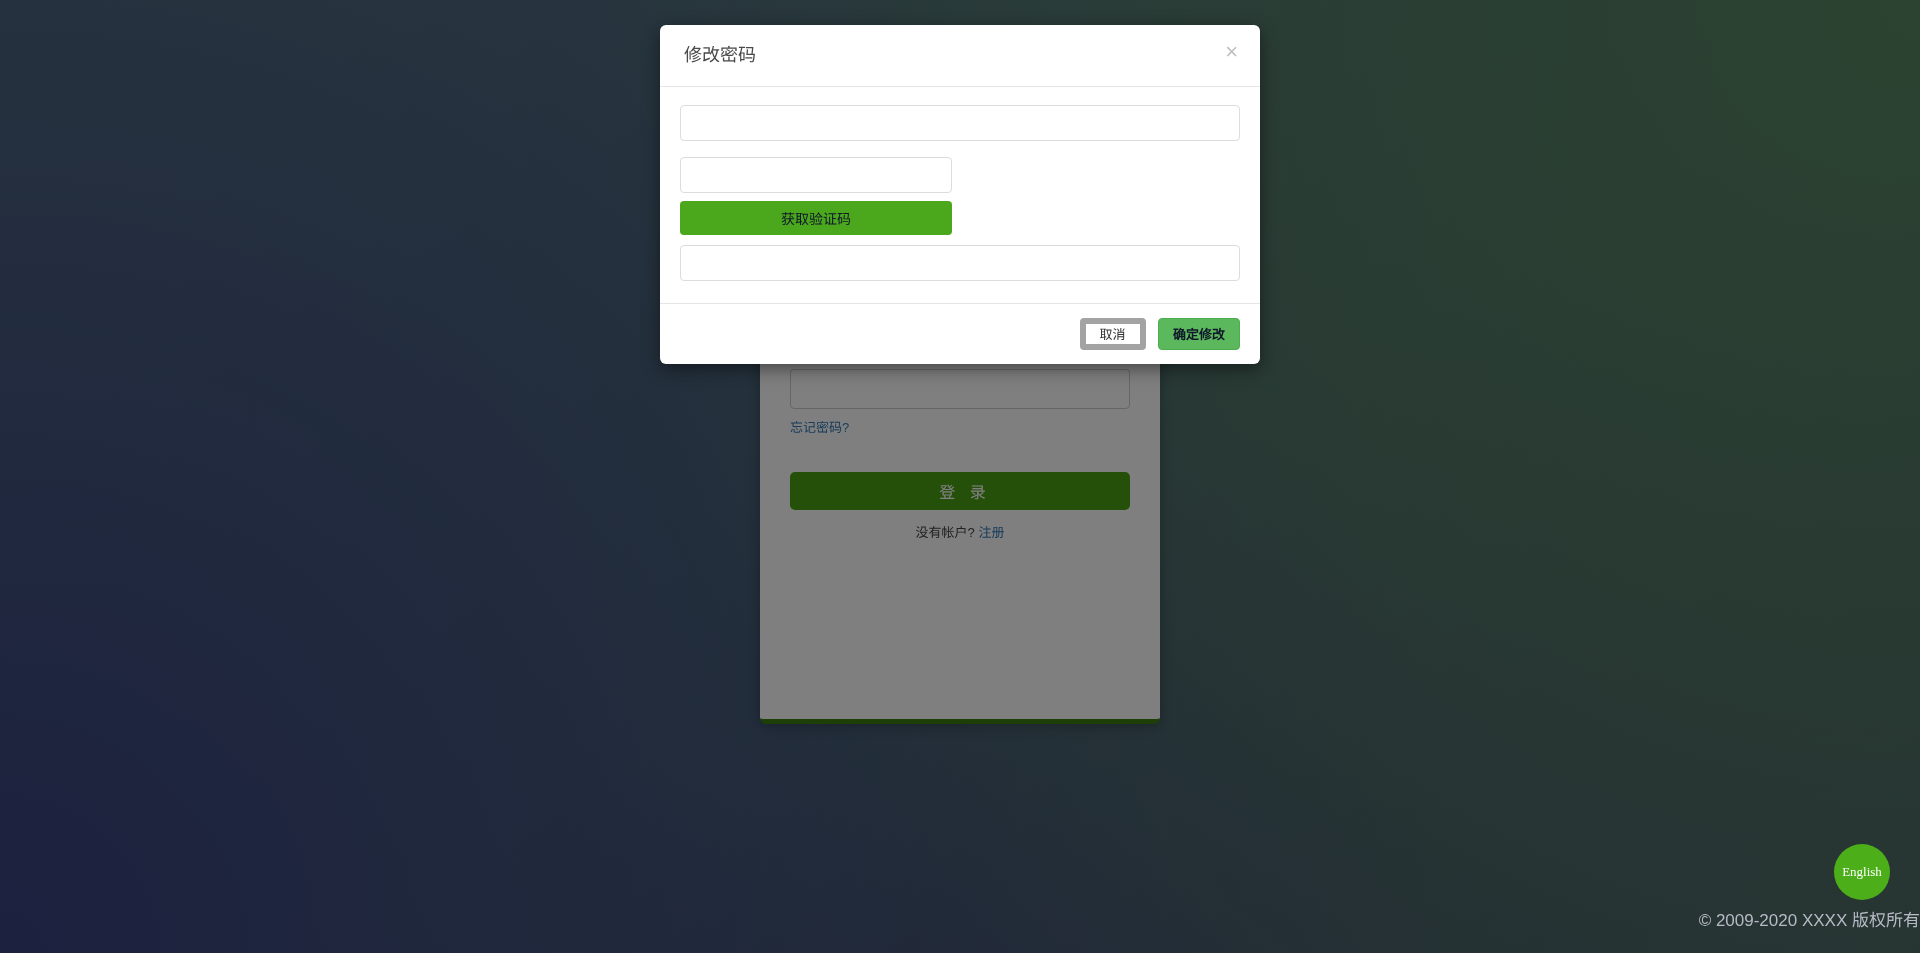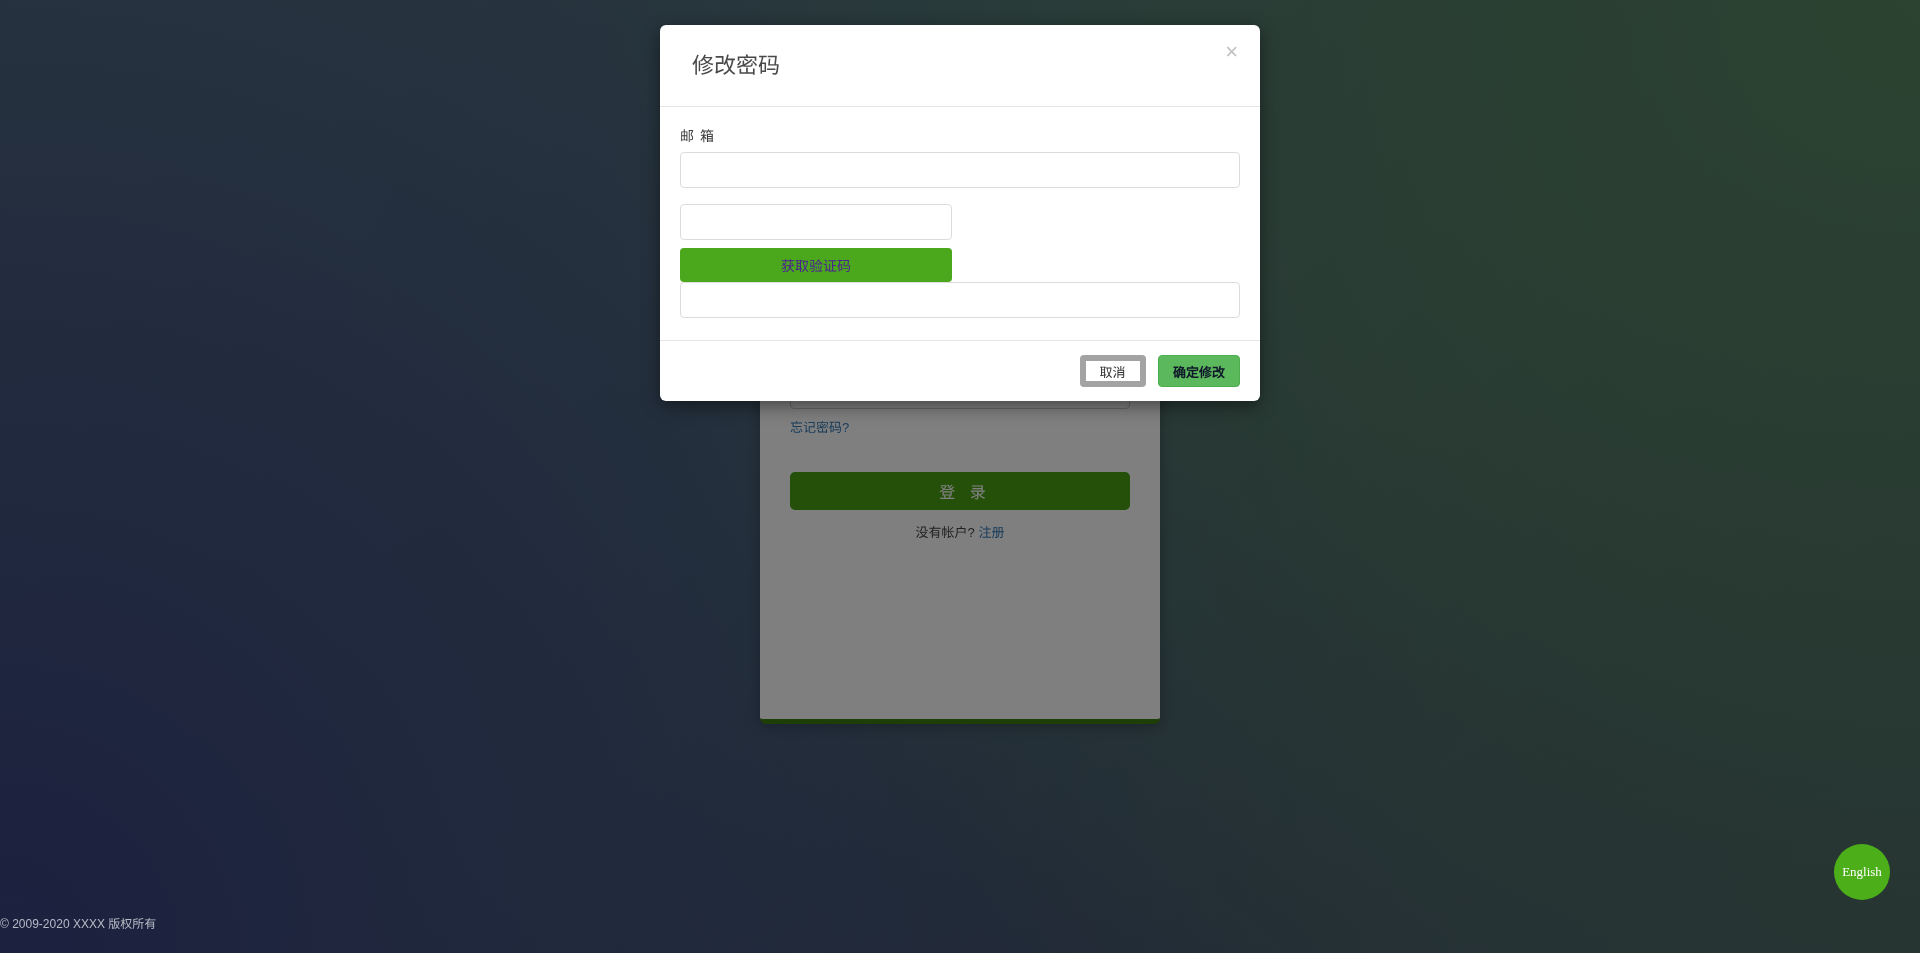--- a/index.html
+++ b/index.html
@@ -108,24 +108,24 @@
     background: #ffffff;
     border-radius: 6px;
     box-shadow: 0 5px 18px rgba(0,0,0,0.45);
   }
   #modal-header {
     position: relative;
     padding: 16px 20px 15px 20px;
     border-bottom: 1px solid #e5e5e5;
   }
   #modal-title {
-    font-size: 22px;
+    font-size: 18px;
     color: #4a4a4a;
     font-weight: normal;
-    margin: 12px;
+    margin: 4px;
     line-height: 1.2;
   }
   #modal-close {
     position: absolute;
     right: 18px;
     top: 12px;
     font-size: 22px;
     line-height: 1;
     color: #bfbfbf;
     background: none;
@@ -155,27 +155,28 @@
     outline: none;
     display: block;
     font-family: inherit;
   }
   #email-input { width: 100%; margin-bottom: 16px; }
   #code-input  { width: 272px; margin-bottom: 8px; }
   #get-code-btn {
     width: 272px;
     height: 34px;
     background: #4ba81d;
-    color: #4c1d95;
-    border: none;
-    border-radius: 4px;
-    font-size: 14px;
-    cursor: pointer;
-    font-family: inherit;
-    display: block;
+    color: #0f172a;
+    border: none;
+    border-radius: 4px;
+    font-size: 14px;
+    cursor: pointer;
+    font-family: inherit;
+    display: block;
+    margin-bottom: 10px;
   }
   #newpw-input { width: 100%; }
   #modal-footer {
     border-top: 1px solid #e5e5e5;
     padding: 14px 20px;
     text-align: right;
   }
   .ft-btn {
     display: inline-block;
     height: 32px;
@@ -198,22 +199,22 @@
     color: #0f172a;
     font-weight: bold;
   }
 
   
   #footer {
     position: absolute;
     left: 0;
     right: 0;
     bottom: 22px;
-    text-align: left;
-    font-size: 12px;
+    text-align: right;
+    font-size: 17px;
     color: #b6bac6;
   }
   #lang-toggle {
     position: absolute;
     right: 30px;
     bottom: 53px;
     width: 56px;
     height: 56px;
     border-radius: 50%;
     background: #4caf19;
@@ -247,21 +248,20 @@
 
   <div id="modal">
 
     <div id="modal-header">
       <h4 id="modal-title">修改密码</h4>
       <button id="modal-close">×</button>
     </div>
 
     <div id="modal-body">
 
-      <label class="m-lbl">邮 箱</label>
       <input class="m-input" id="email-input" type="text" placeholder="" style="">
 
       <input class="m-input" id="code-input" type="text" placeholder="" style="">
 
       <button id="get-code-btn">获取验证码</button>
 
       <input class="m-input" id="newpw-input" type="password" placeholder="" style="">
     </div>
 
     <div id="modal-footer">

